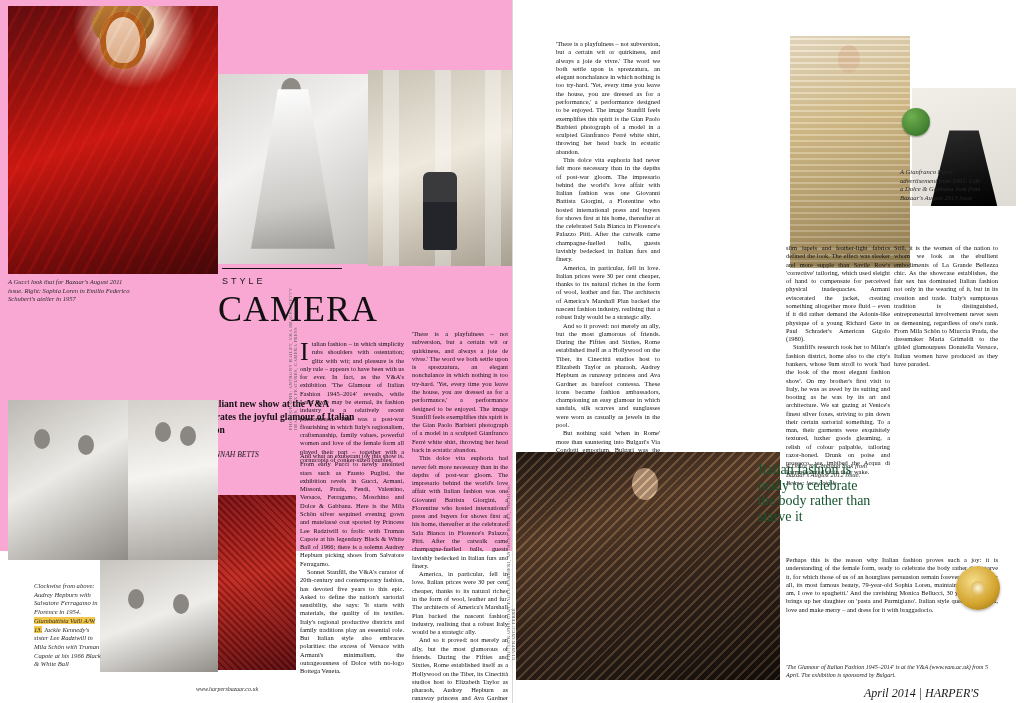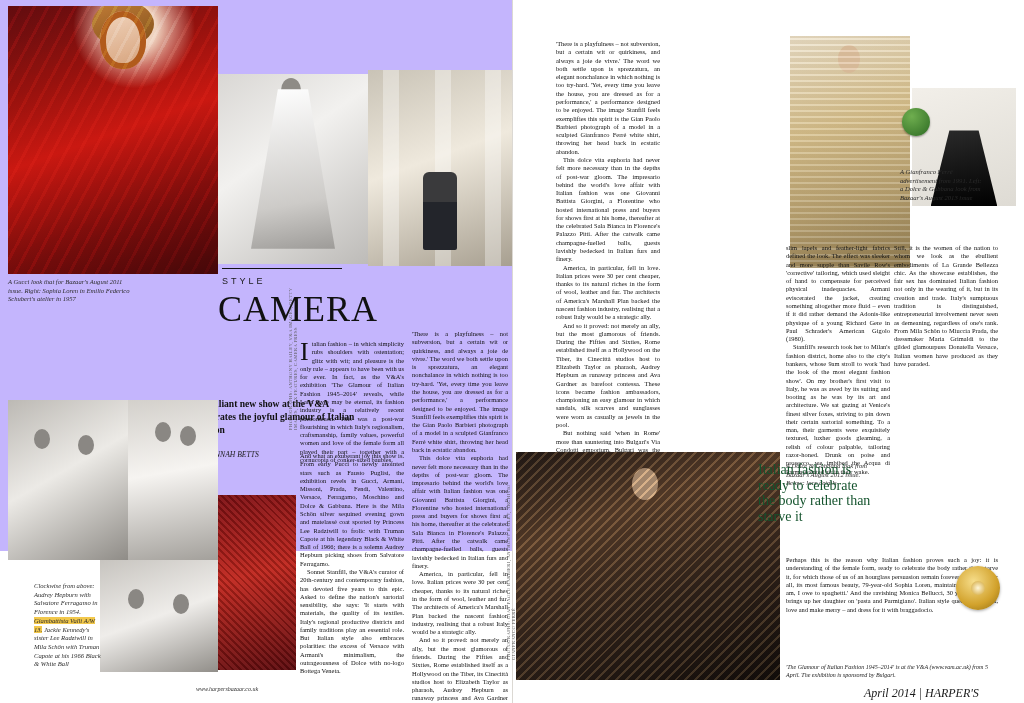--- a/index.html
+++ b/index.html
@@ -12,21 +12,21 @@
     overflow:hidden;
     position:relative;
   }
   .page { position:absolute; inset:0; }
 
   
   .abs { position:absolute; }
   .caps { text-transform:uppercase; }
 
   
-  .left-page { position:absolute; left:0; top:0; width:513px; height:551px; background:#c4b5fd; }
+  .left-page { position:absolute; left:0; top:0; width:513px; height:551px; background:#f9a8d4; }
   .right-page { position:absolute; left:513px; top:0; width:511px; height:703px; background:#fff; }
   .spine { position:absolute; left:512px; top:0; width:2px; height:703px;
            background:linear-gradient(to right,#e8e6e2,#cfcbc4,#f3f1ee); }
 
   
   .hero-red {
     left:8px; top:6px; width:210px; height:268px;
     background:
       radial-gradient(circle at 60% 8%, #f2d8c6 0 8%, rgba(242,216,198,0) 22%),
       linear-gradient(160deg,#6d0d10 0%,#a3140f 28%,#cf1a12 48%,#8e0f0d 72%,#4a0709 100%);

